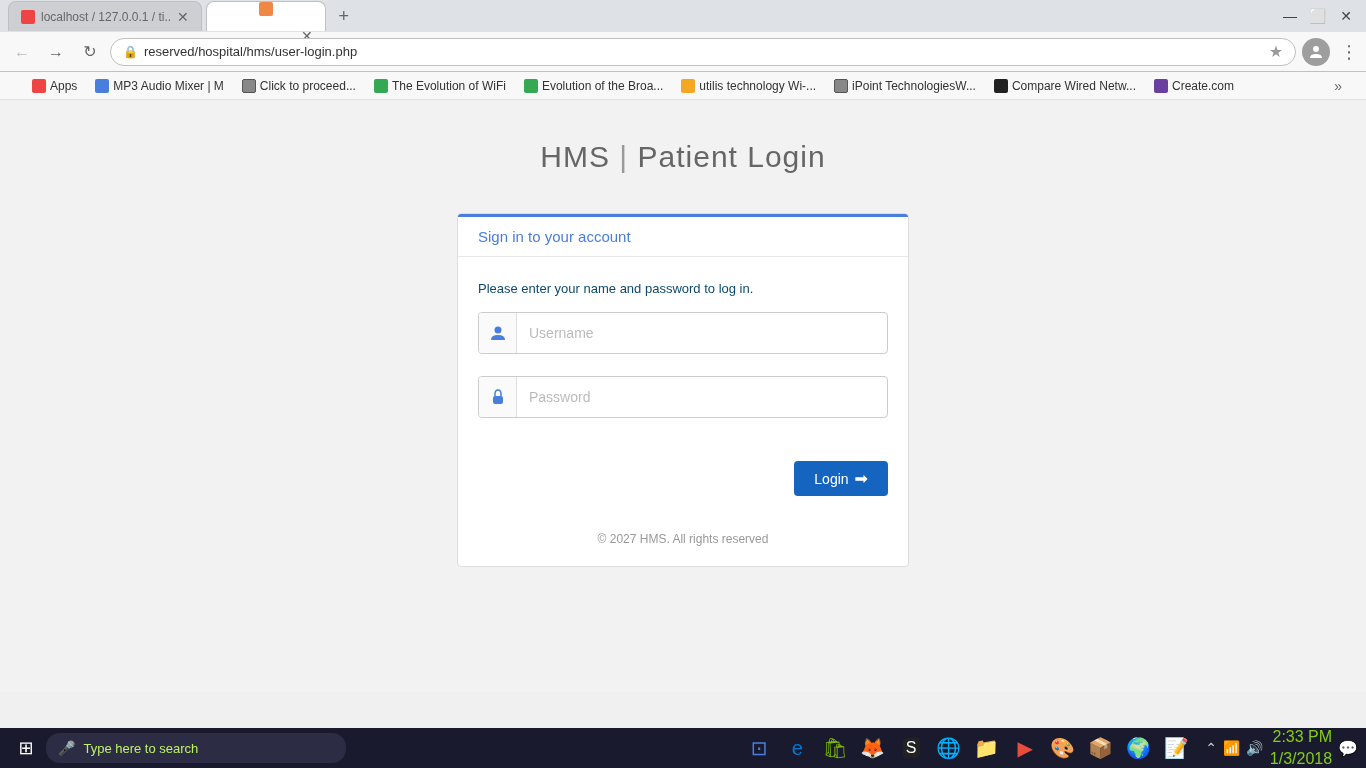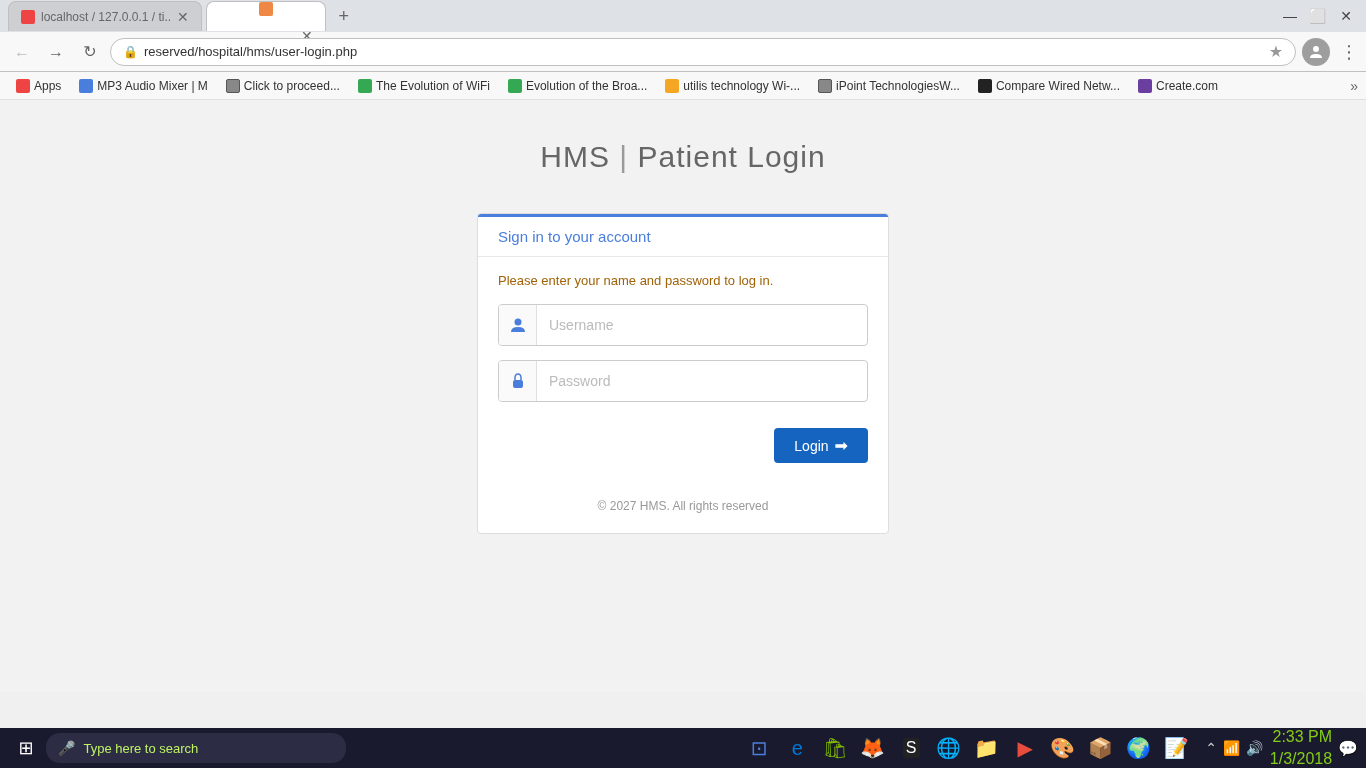--- a/index.html
+++ b/index.html
@@ -45,21 +45,21 @@
     }
     .url-bar .lock-icon { color: #4a90d9; font-size: 12px; }
     .url-text { font-size: 13px; color: #333; flex: 1; }
     .star-icon { color: #999; font-size: 16px; cursor: pointer; }
     .profile-icon { width: 28px; height: 28px; border-radius: 50%; background: #9e9e9e; display: flex; align-items: center; justify-content: center; color: white; font-size: 14px; }
     .menu-icon { color: #666; font-size: 18px; cursor: pointer; margin-left: 4px; }
 
     
     .bookmarks-bar {
       display: flex; align-items: center; height: 28px;
-      background: #f8f8f8; padding: 0 8px; gap: 2px;
+      background: #f8f8f8; padding: 0 24px; gap: 2px;
       border-bottom: 1px solid #e0e0e0; font-size: 12px;
     }
     .bookmark {
       display: flex; align-items: center; padding: 2px 8px; gap: 4px;
       border-radius: 3px; cursor: pointer; color: #333; white-space: nowrap;
       font-size: 12px; height: 22px;
     }
     .bm-favicon { width: 14px; height: 14px; border-radius: 2px; flex-shrink: 0; }
     .bm-red { background: #e44; }
     .bm-blue { background: #4a7edc; }
@@ -79,56 +79,56 @@
     }
 
     .page-title {
       font-size: 30px; font-weight: 400; color: #666; margin-bottom: 39px;
       letter-spacing: 1px;
     }
     .page-title span.pipe { color: #999; }
 
     .login-box {
       background: white; border: 1px solid #ddd; border-radius: 4px;
-      width: 412px; padding: 0 0 20px 0;
+      width: 452px; padding: 0 0 20px 0;
     }
     .login-header {
       padding: 14px 20px 10px 20px;
       border-bottom: 1px solid #e8e8e8;
       position: relative;
     }
     .login-header::before {
       content: ''; position: absolute; top: 0; left: 0; right: 0;
       height: 3px; background: #4a7edc; border-radius: 4px 4px 0 0;
     }
     .sign-in-label { color: #4a7edc; font-size: 15px; font-weight: 500; }
     .login-body { padding: 16px 20px; }
-    .login-desc { color: #a16207; font-size: 13px; margin-bottom: 16px; }
+    .login-desc { color: #0c4a6e; font-size: 13px; margin-bottom: 16px; margin-top: 8px; }
 
     .input-group {
       display: flex; align-items: center;
       border: 1px solid #ccc; border-radius: 4px;
-      margin-bottom: 14px; background: white; overflow: hidden;
+      margin-bottom: 22px; background: white; overflow: hidden;
     }
     .input-icon {
       width: 38px; display: flex; align-items: center; justify-content: center;
       color: #4a7edc; font-size: 16px; border-right: 1px solid #e0e0e0;
       background: #fafafa; height: 40px;
     }
     .input-group input {
       flex: 1; border: none; outline: none; padding: 0 12px;
       font-size: 14px; color: #666; height: 40px; background: transparent;
     }
     .input-group input::placeholder { color: #bbb; }
 
     .login-btn {
       float: right; padding: 8px 20px;
       background: #1565c0; color: white; border: none;
       border-radius: 4px; font-size: 14px; cursor: pointer;
-      display: flex; align-items: center; gap: 6px; margin-top: 12px;
+      display: flex; align-items: center; gap: 6px; margin-top: 21px;
     }
     .login-btn-arrow { font-size: 16px; }
 
     .clearfix::after { content: ''; display: block; clear: both; }
 
     .create-account-row {
       padding: 14px 20px 0 20px; text-align: center; font-size: 13px; color: #666;
     }
     .create-link { color: #4a7edc; text-decoration: none; cursor: pointer; }
 

